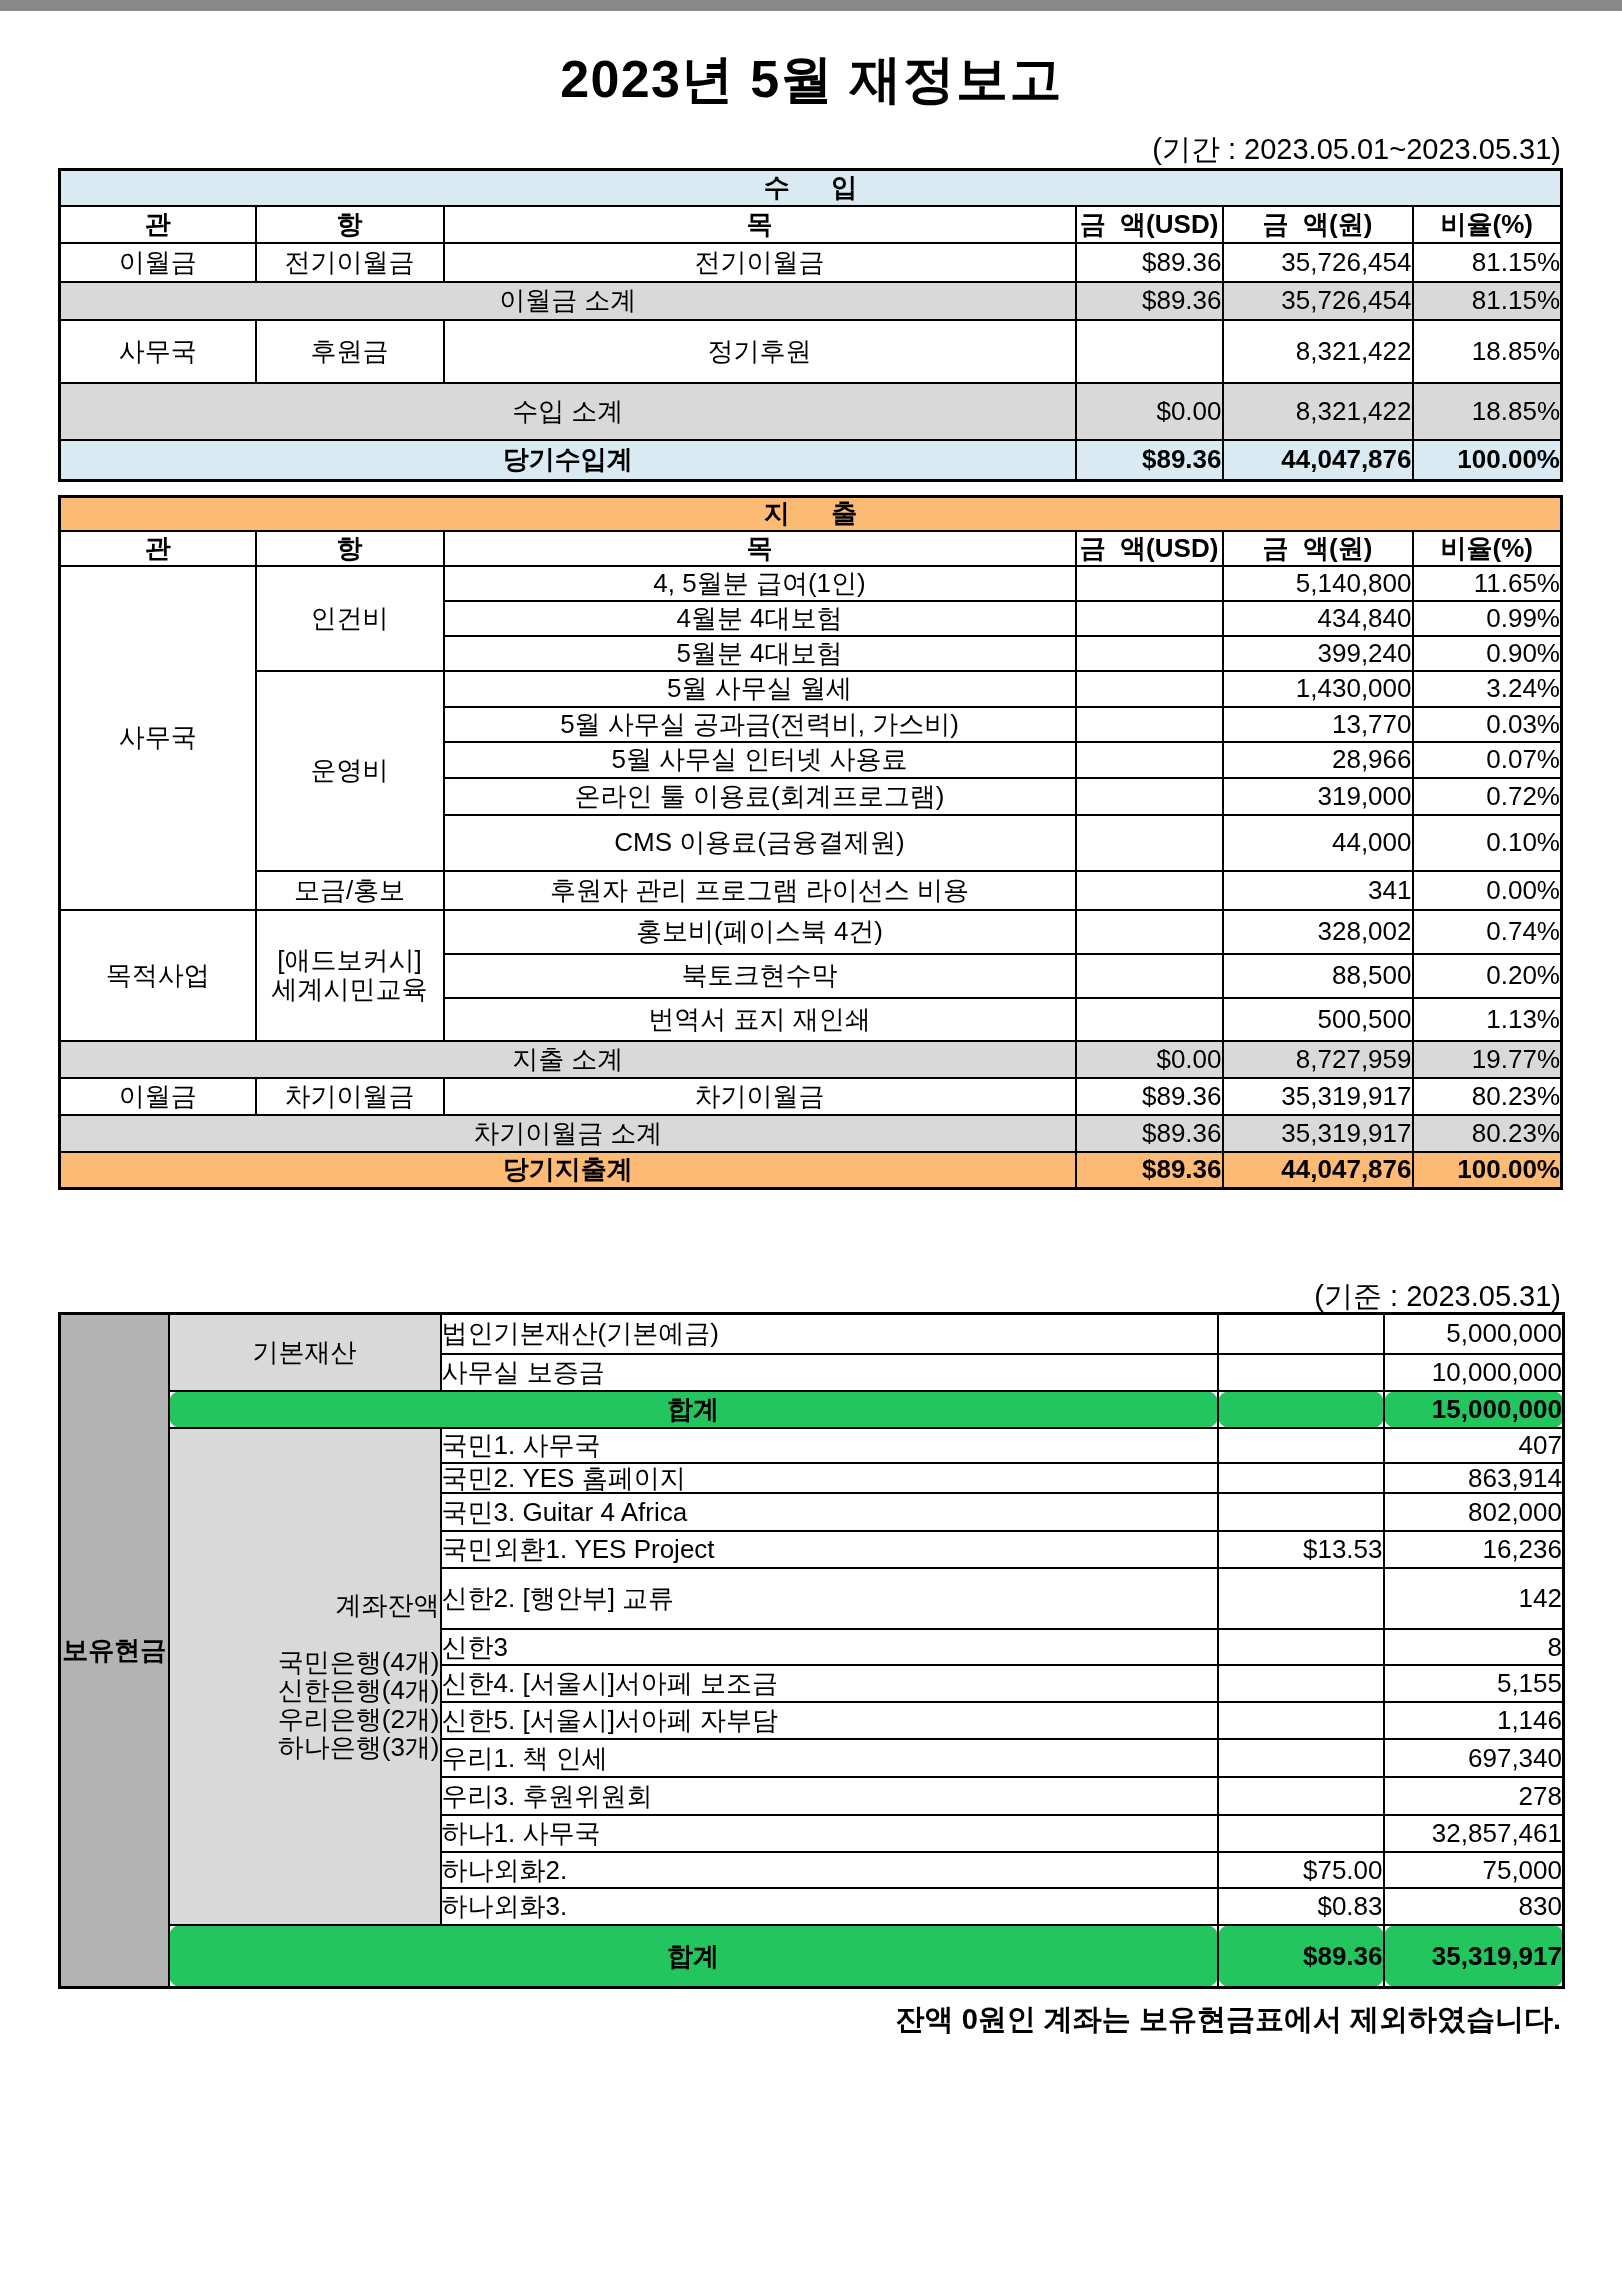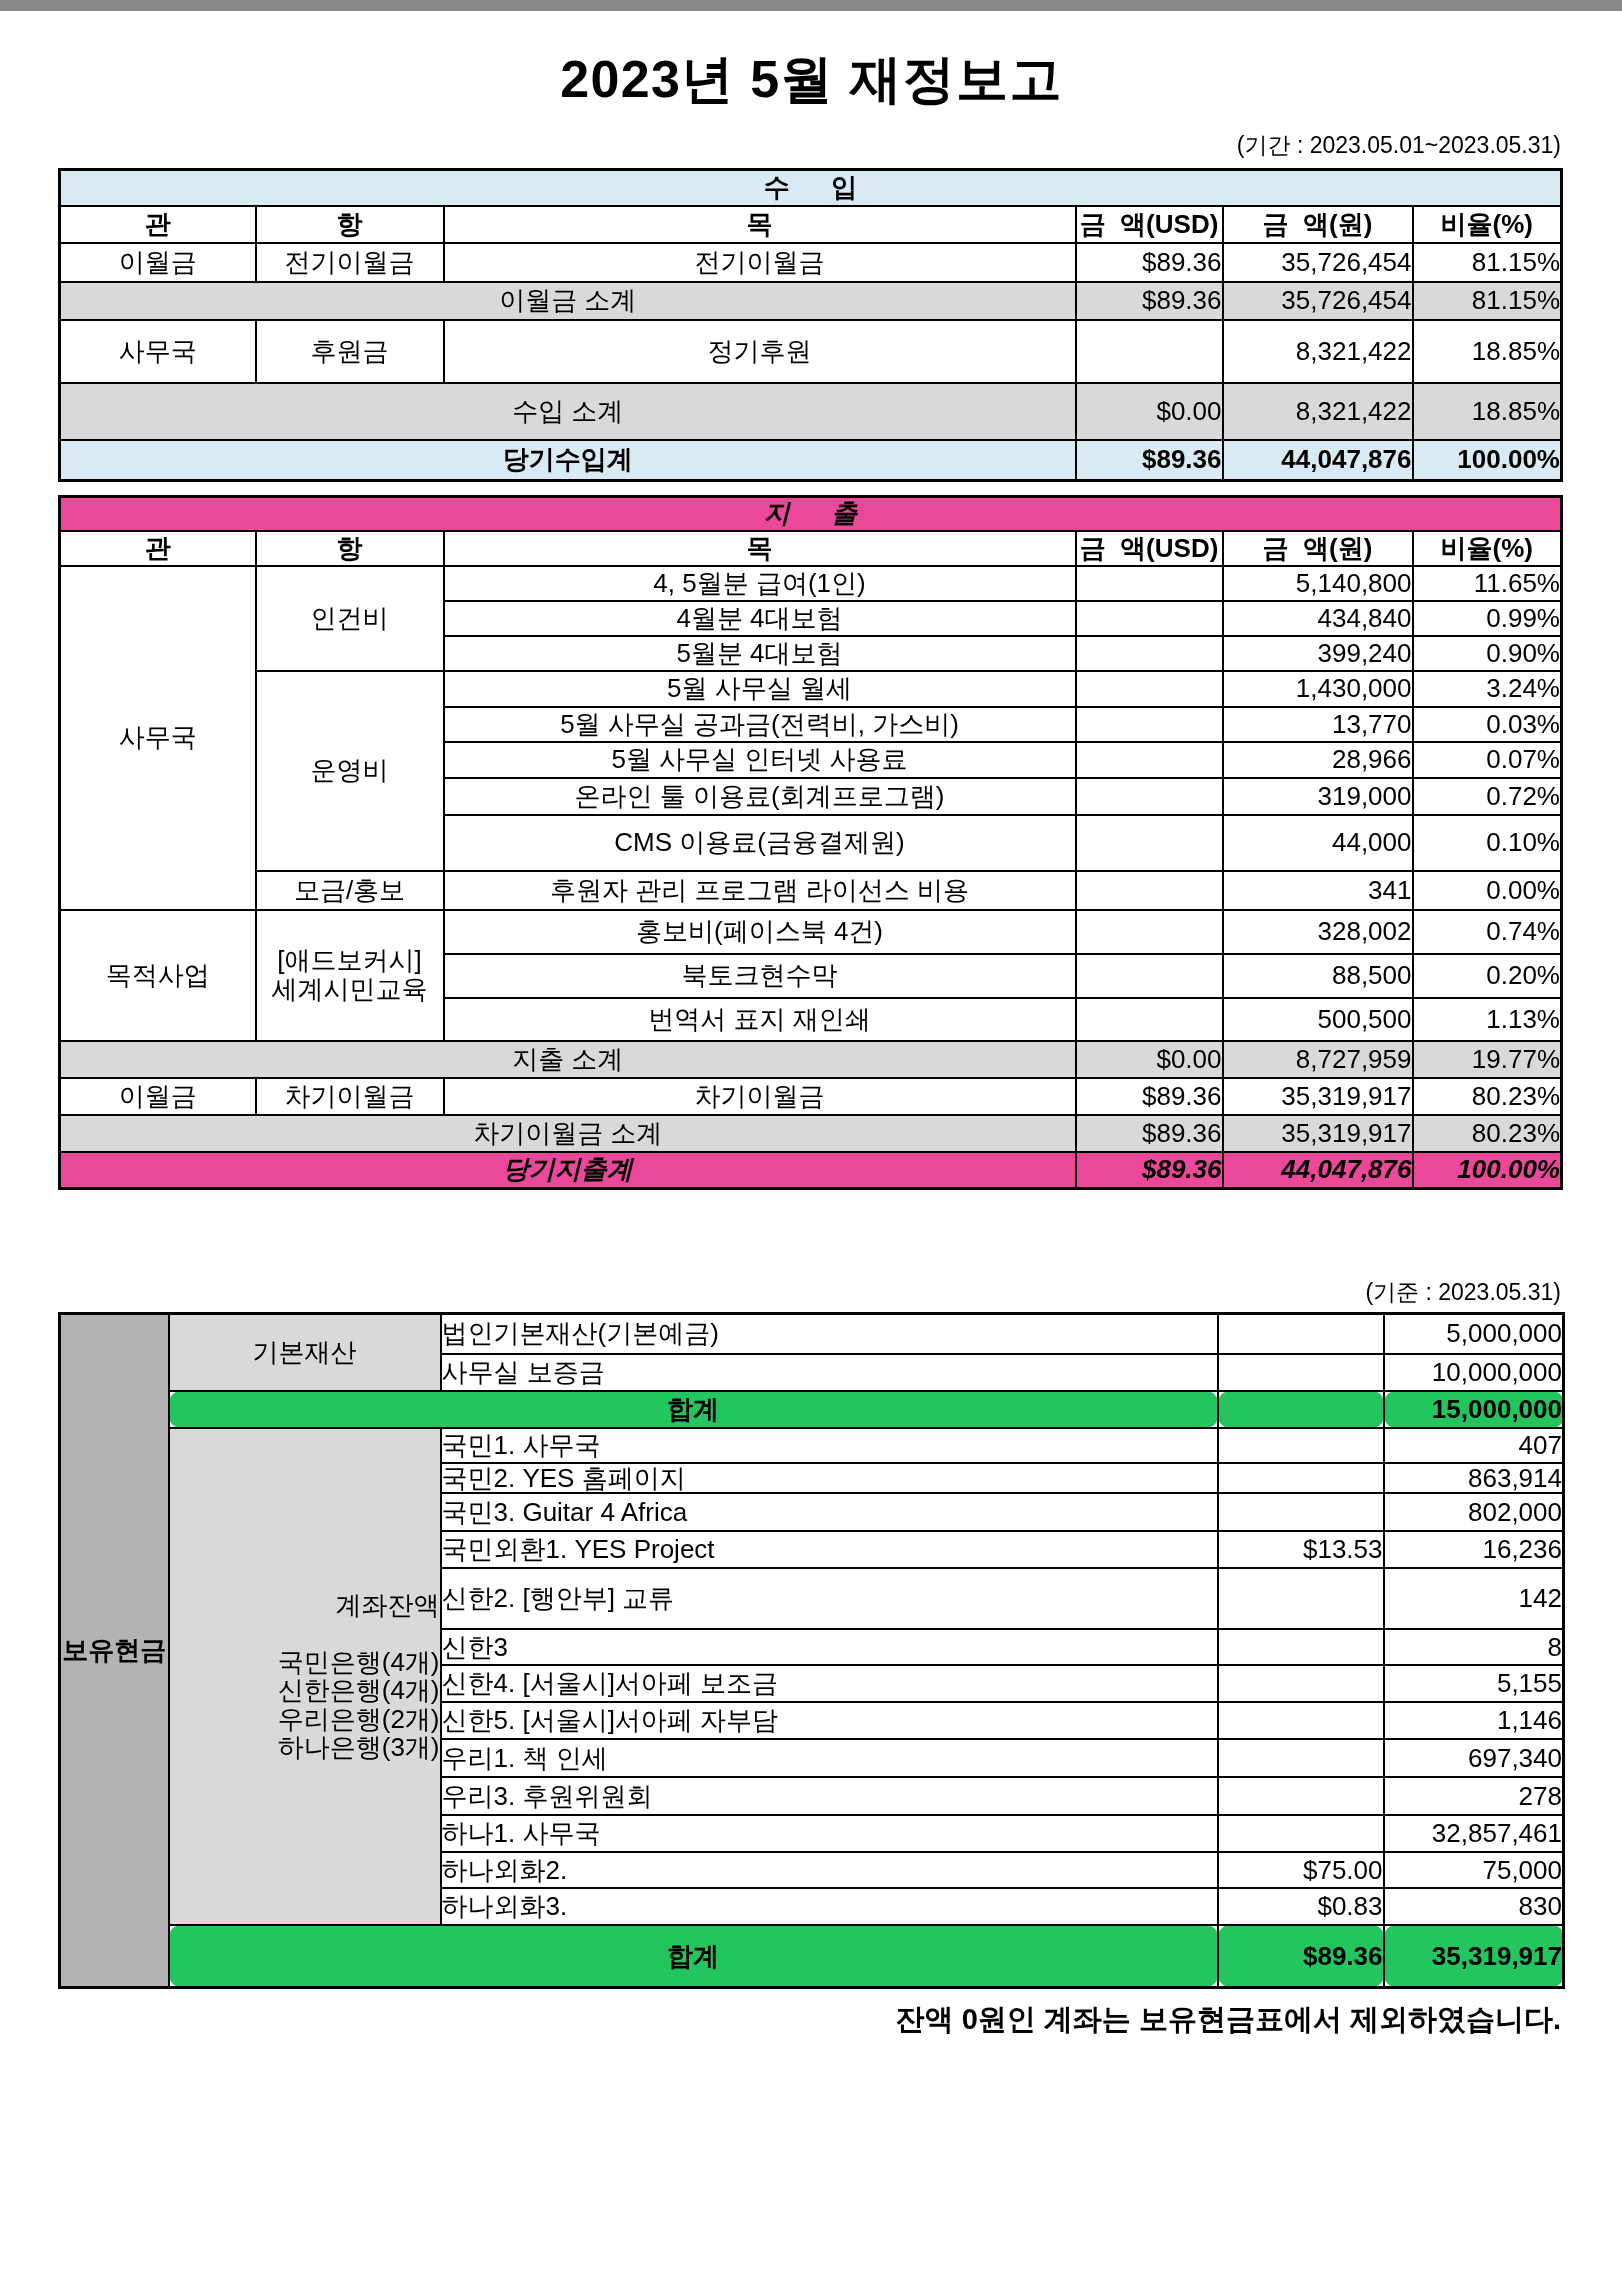--- a/index.html
+++ b/index.html
@@ -3,37 +3,37 @@
 <meta charset="utf-8">
 <style>
   html,body { margin:0; padding:0; background:#888; }
   .page {
     position:relative; width:1623px; height:2295px; background:#ffffff;
     font-family:"Liberation Sans","DejaVu Sans",sans-serif; color:#000;
     overflow:hidden; margin:11px auto;
   }
   .doc-title { position:absolute; top:34px; left:0; width:100%; text-align:center;
     font-size:52px; font-weight:bold; letter-spacing:1.3px; }
-  .right-line { position:absolute; right:62px; text-align:right; font-size:23px; }
+  .right-line { position:absolute; right:62px; text-align:right; font-size:29px; }
   #period-line { top:119px; }
   #basis-line  { top:1266px; }
   .footnote { position:absolute; right:62px; top:1989px; font-size:29px; font-weight:bold; }
 
   table.fin { position:absolute; left:58px; border-collapse:collapse; table-layout:fixed; }
   table.fin { border:3.9px solid #000; }
   .fin td, .fin th { border:2px solid #000; padding:0; font-size:26px; line-height:1.1;
     overflow:hidden; vertical-align:middle; }
   .fin th { font-weight:bold; white-space:pre; text-align:center; }
   #income-table  { top:157px; }
   #expense-table { top:484px; }
   #cash-table    { top:1301px; }
 
   .section { font-size:29px; font-weight:bold; letter-spacing:1.6em; text-indent:1.6em; }
   .blue  { background:#DAEAF3; }
-  .pink  { background:#ec4899;font-style:italic; }
+  .pink  { background:#fdba74; }
   .gray  { background:#D9D9D9; }
   .dgray { background:#22c55e;border-radius:12px; }
   .mgray { background:#B3B3B3; }
 
   .c { text-align:center; }
   .r { text-align:right; padding-right:21px; }
   .rc { text-align:right; padding-right:10.5px; }
   .l { text-align:left; padding-left:15.7px; }
   .b { font-weight:bold; }
   .vt { vertical-align:top; padding-top:1.3px; }

